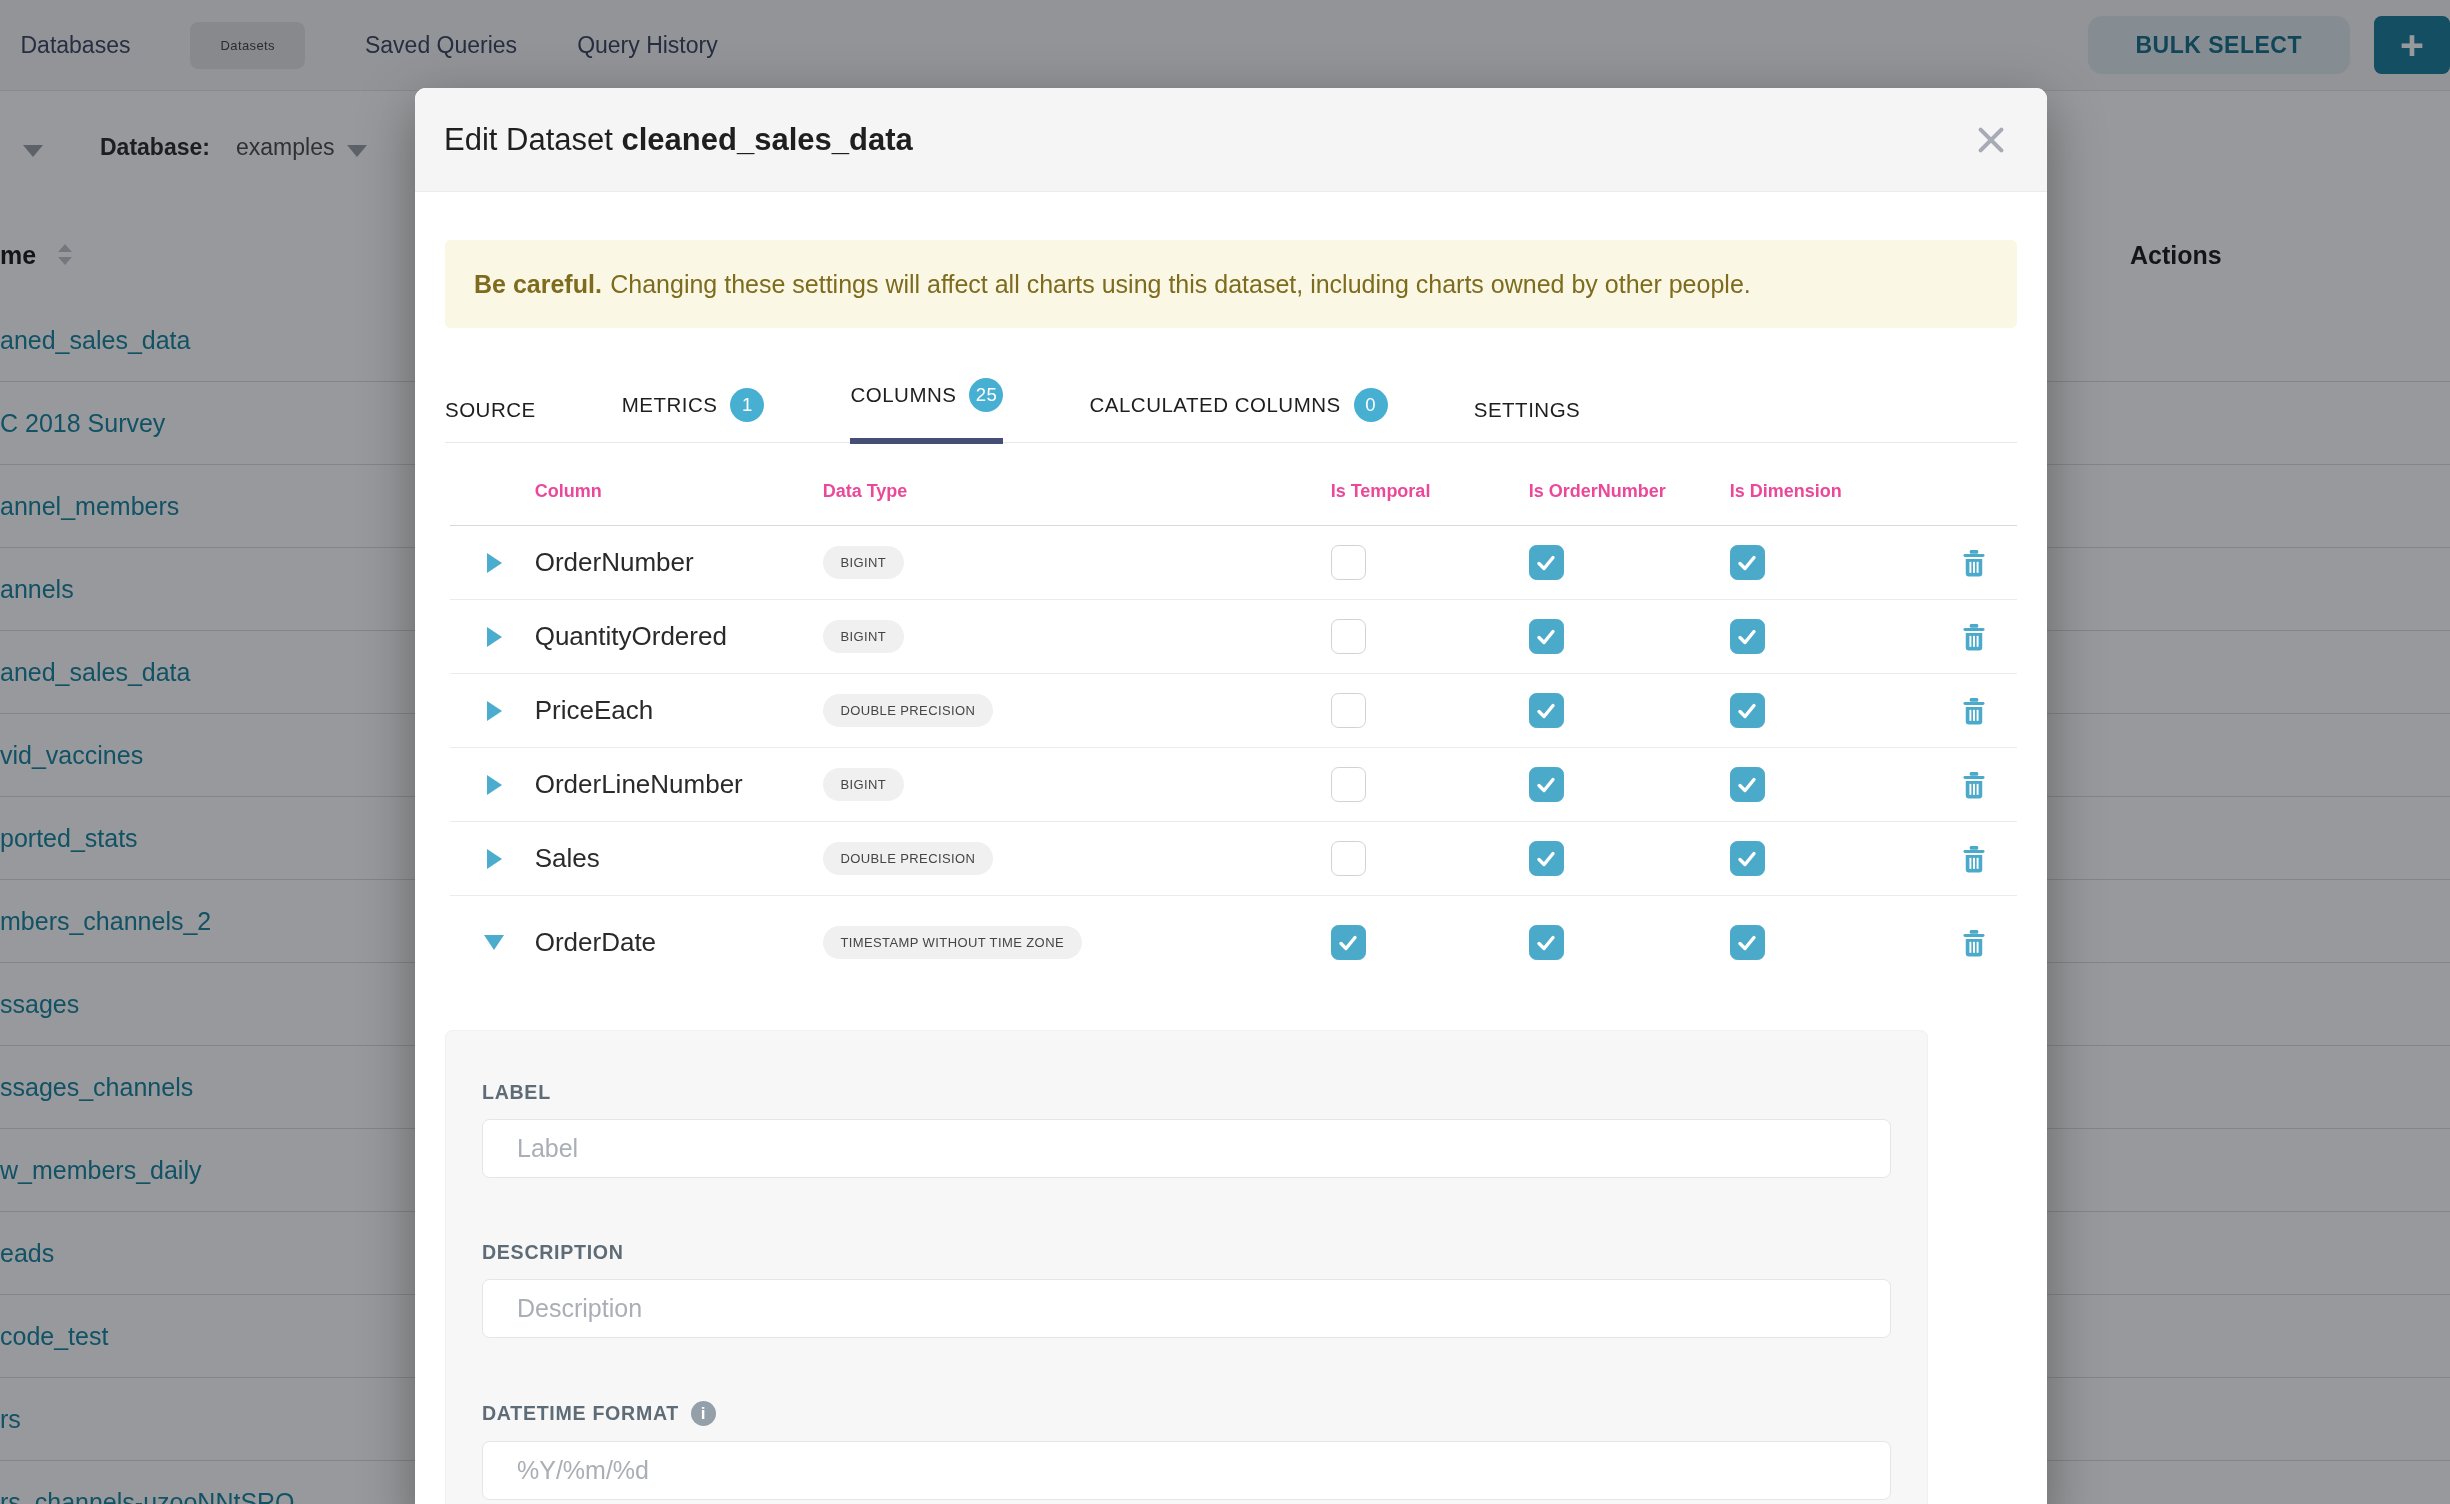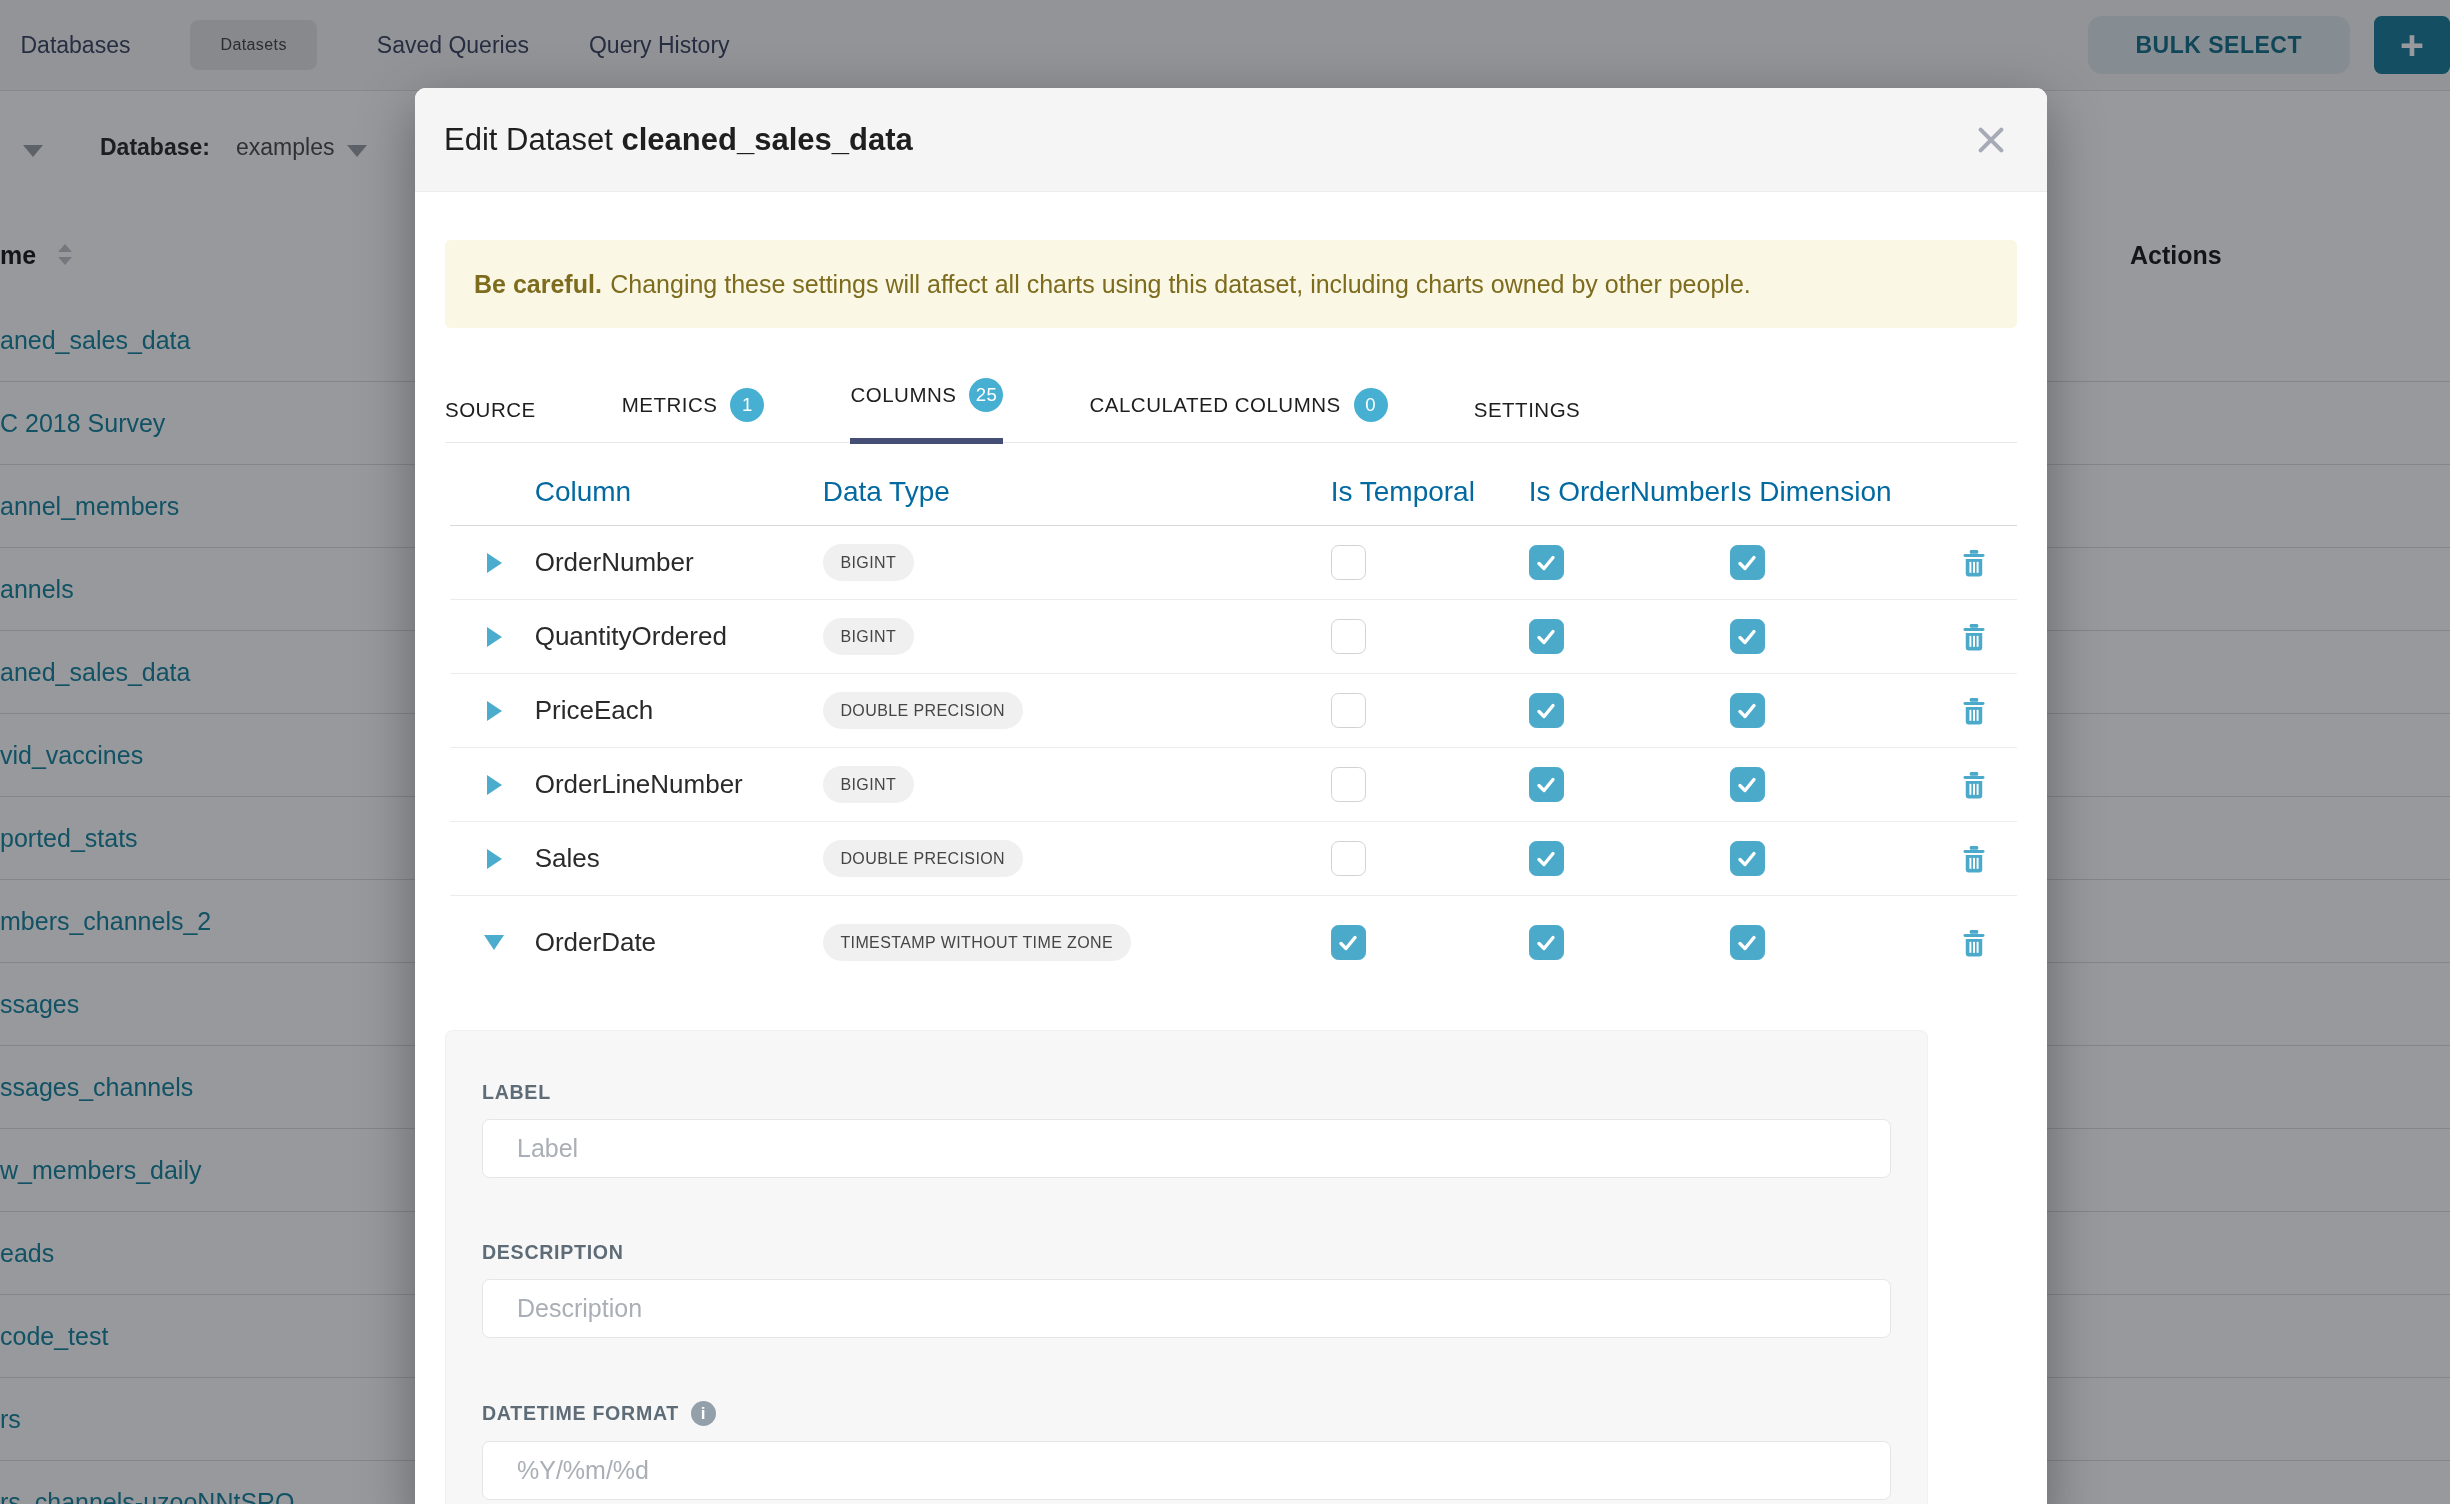--- a/index.html
+++ b/index.html
@@ -59,30 +59,30 @@
 
   .tabs{margin-top:50px;display:flex;align-items:flex-end;gap:86px;border-bottom:1.9px solid #e8e8e8;}
   .tab{display:flex;align-items:center;padding-bottom:20.5px;font-size:20.5px;letter-spacing:0.5px;
        color:#1e1e1e;font-weight:500;white-space:nowrap;}
   .tab .badge{margin-left:13px;min-width:34px;height:34px;border-radius:17px;background:#47b0d2;
               color:#fff;font-size:18.6px;line-height:34px;text-align:center;padding:0 3.7px;box-sizing:border-box;}
   .tab.active{border-bottom:6.5px solid #454e74;margin-bottom:-1.9px;padding-bottom:26px;}
 
   .cols-table{margin-top:15px;padding-left:4.7px;}
   .cgrid{display:grid;grid-template-columns:85px 288px 508px 198px 201px 193px 1fr;align-items:center;}
-  .chead{height:67px;border-bottom:1.9px solid #d9d9d9;font-size:28px;font-weight:400;color:#0369a1;}
+  .chead{height:67px;border-bottom:1.9px solid #d9d9d9;font-size:18px;font-weight:700;color:#ec4899;}
   .crow{height:73px;border-bottom:0.9px solid #ececec;}
   .crow.expanded{height:93px;border-bottom:none;}
   .caret{width:0;height:0;border-top:10.3px solid transparent;border-bottom:10.3px solid transparent;
          border-left:15px solid #4bacce;justify-self:start;margin-left:37px;}
   .caret.down{border-left:10.3px solid transparent;border-right:10.3px solid transparent;
               border-top:15px solid #4bacce;border-bottom:none;margin-left:34px;}
   .cname{font-size:26px;color:#2a2a2a;}
   .pill{display:inline-block;background:#f0f0f0;color:#454545;border-radius:20.5px;
-        padding:9.3px 17.7px;font-size:16px;letter-spacing:0.4px;justify-self:start;text-align:right;}
+        padding:9.3px 17.7px;font-size:13px;letter-spacing:0.4px;justify-self:start;text-align:right;}
   .checkbox{width:35px;height:35px;border-radius:7.5px;background:#fff;border:1.9px solid #d2d2d2;
             box-sizing:border-box;display:flex;align-items:center;justify-content:center;justify-self:start;}
   .checkbox svg{display:none;}
   .checkbox.checked{background:#4ba9c9;border-color:#4ba9c9;}
   .checkbox.checked svg{display:block;}
   .trash-btn{background:none;border:none;padding:0;justify-self:center;margin-left:9.3px;}
   .trash-btn svg{display:block;}
 
   .expand-panel{margin-top:41px;width:1483px;box-sizing:border-box;background:#f7f7f7;
                 border:0.9px solid #f0f0f0;border-radius:7.5px;padding:50px 36px 65px 36px;}

